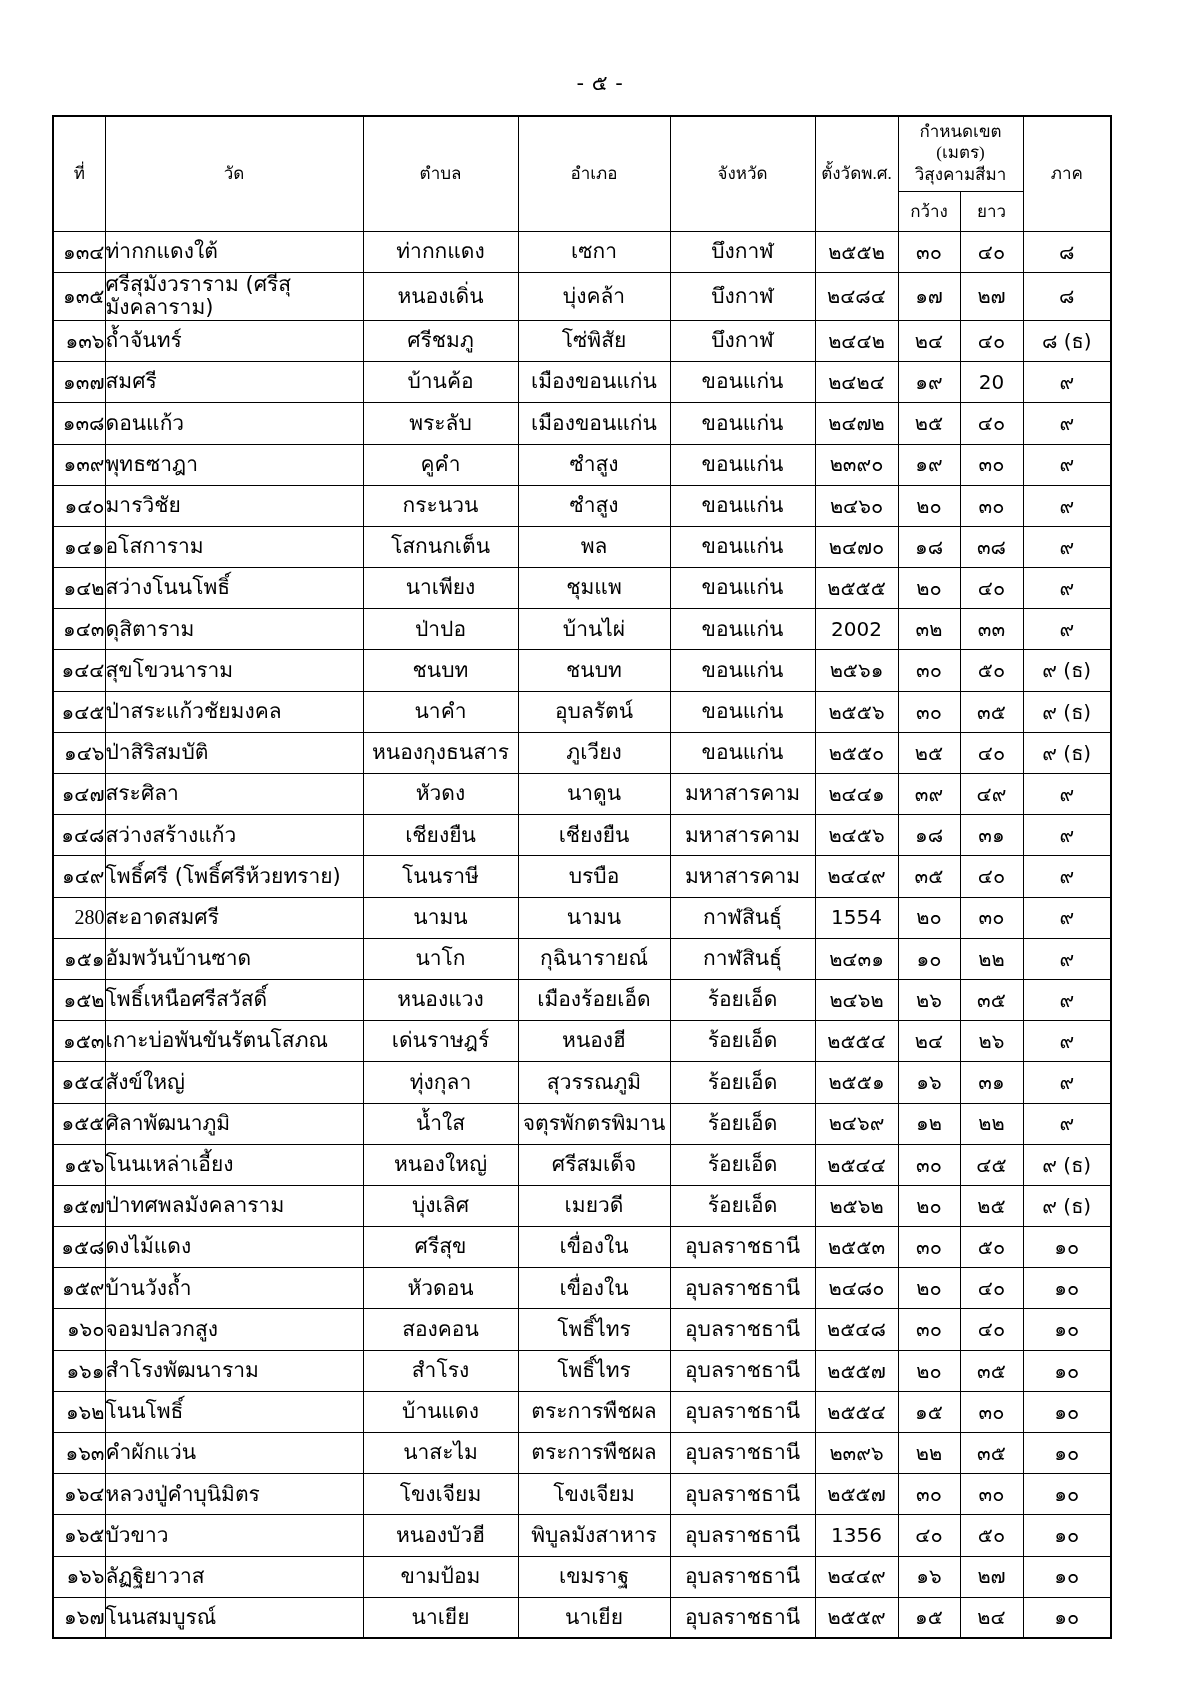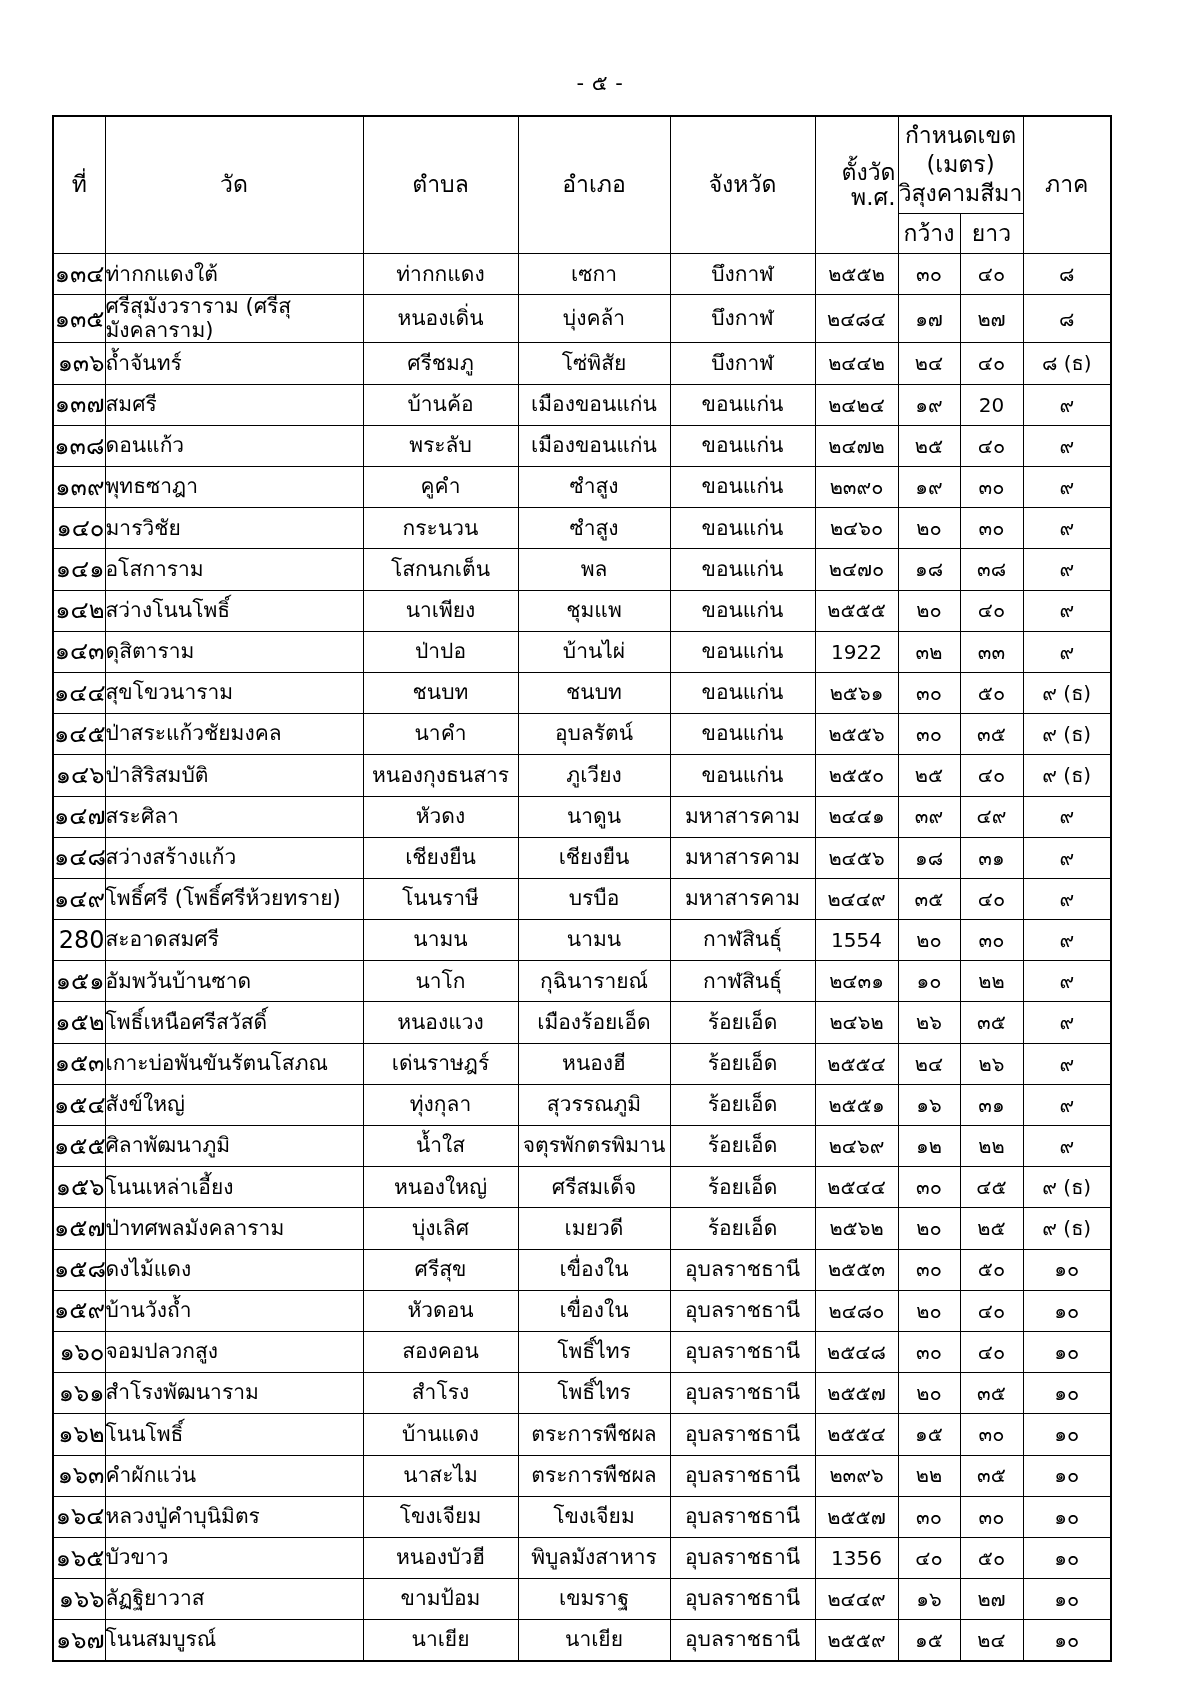--- a/index.html
+++ b/index.html
@@ -41,38 +41,39 @@
   table.doc-table th,
   table.doc-table td {
     border: 1.6px solid #000;
     padding: 0;
     font-weight: normal;
     vertical-align: middle;
     line-height: 1.12;
   }
   table.doc-table thead th {
     text-align: center;
-    font-size: 23px;
+    font-size: 17px;
     padding: 4px 2px;
+    font-family: Liberation Serif, serif;
   }
   
   table.doc-table {
     border: 2.4px solid #000;
   }
   .th-top {
     height: 112px;
   }
   .th-sub {
     height: 40px;
     font-size: 20px;
   }
   .hdr-stack {
     display: flex;
-    flex-direction: column;
-    align-items: flex-end;
+    flex-direction: row;
+    align-items: flex-start;
     justify-content: center;
     line-height: 1.1;
   }
   .hdr-stack2 {
     display: flex;
     flex-direction: column;
     align-items: center;
     justify-content: center;
     line-height: 1.25;
     padding-bottom: 2px;
@@ -88,21 +89,22 @@
   col.c-long  { width: 63px; }
   col.c-region{ width: 88px; }
 
   tbody td {
     height: 41.2px;
     font-size: 21px;
   }
   td.c-no-cell {
     text-align: right;
     padding-right: 3px;
-    font-size: 24px;
+    font-size: 20px;
+    font-family: Liberation Serif, serif;
   }
   td.c-wat-cell {
     text-align: left;
     padding-left: 5px;
   }
   td.center { text-align: center; }
   td.c-year-cell, td.c-wide-cell, td.c-long-cell, td.c-region-cell {
     text-align: center;
     font-size: 20px;
   }
@@ -252,21 +254,21 @@
             <td class="c-wide-cell">๒๐</td>
             <td class="c-long-cell">๔๐</td>
             <td class="c-region-cell">๙</td>
           </tr>
           <tr>
             <td class="c-no-cell">๑๔๓</td>
             <td class="c-wat-cell">ดุสิตาราม</td>
             <td class="center">ป่าปอ</td>
             <td class="center">บ้านไผ่</td>
             <td class="center">ขอนแก่น</td>
-            <td class="c-year-cell">1922</td>
+            <td class="c-year-cell">2002</td>
             <td class="c-wide-cell">๓๒</td>
             <td class="c-long-cell">๓๓</td>
             <td class="c-region-cell">๙</td>
           </tr>
           <tr>
             <td class="c-no-cell">๑๔๔</td>
             <td class="c-wat-cell">สุขโขวนาราม</td>
             <td class="center">ชนบท</td>
             <td class="center">ชนบท</td>
             <td class="center">ขอนแก่น</td>

